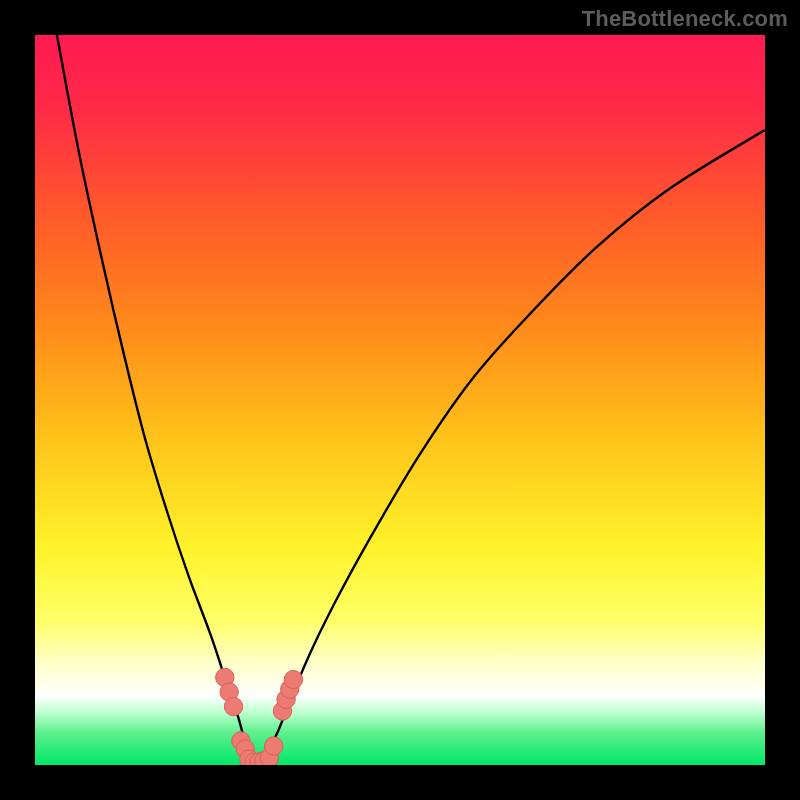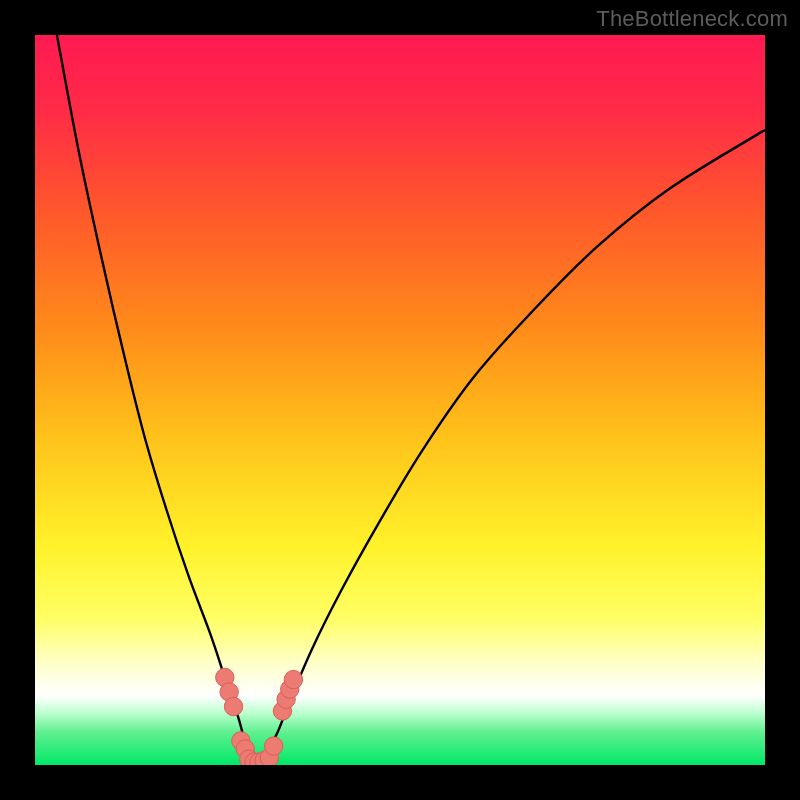--- a/index.html
+++ b/index.html
@@ -23,21 +23,21 @@
     top: 35px;
     width: 730px;
     height: 730px;
   }
   .watermark {
     position: absolute;
     top: 6px;
     right: 12px;
     color: #5c5c5c;
     font-size: 22px;
-    font-weight: 400;
+    font-weight: 700;
     letter-spacing: 0.2px;
     user-select: none;
   }
   svg {
     display: block;
   }
 </style>
 </head>
 <body>
 

